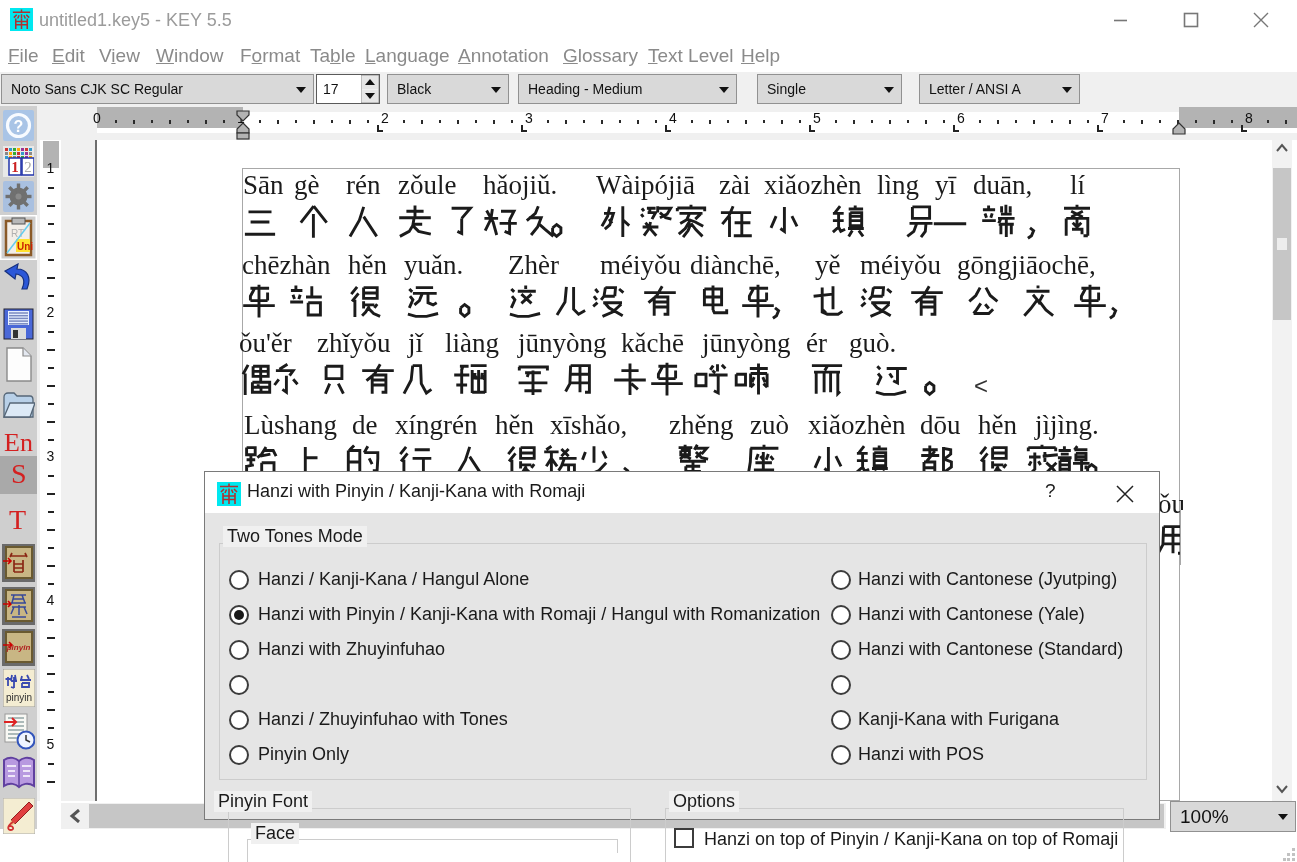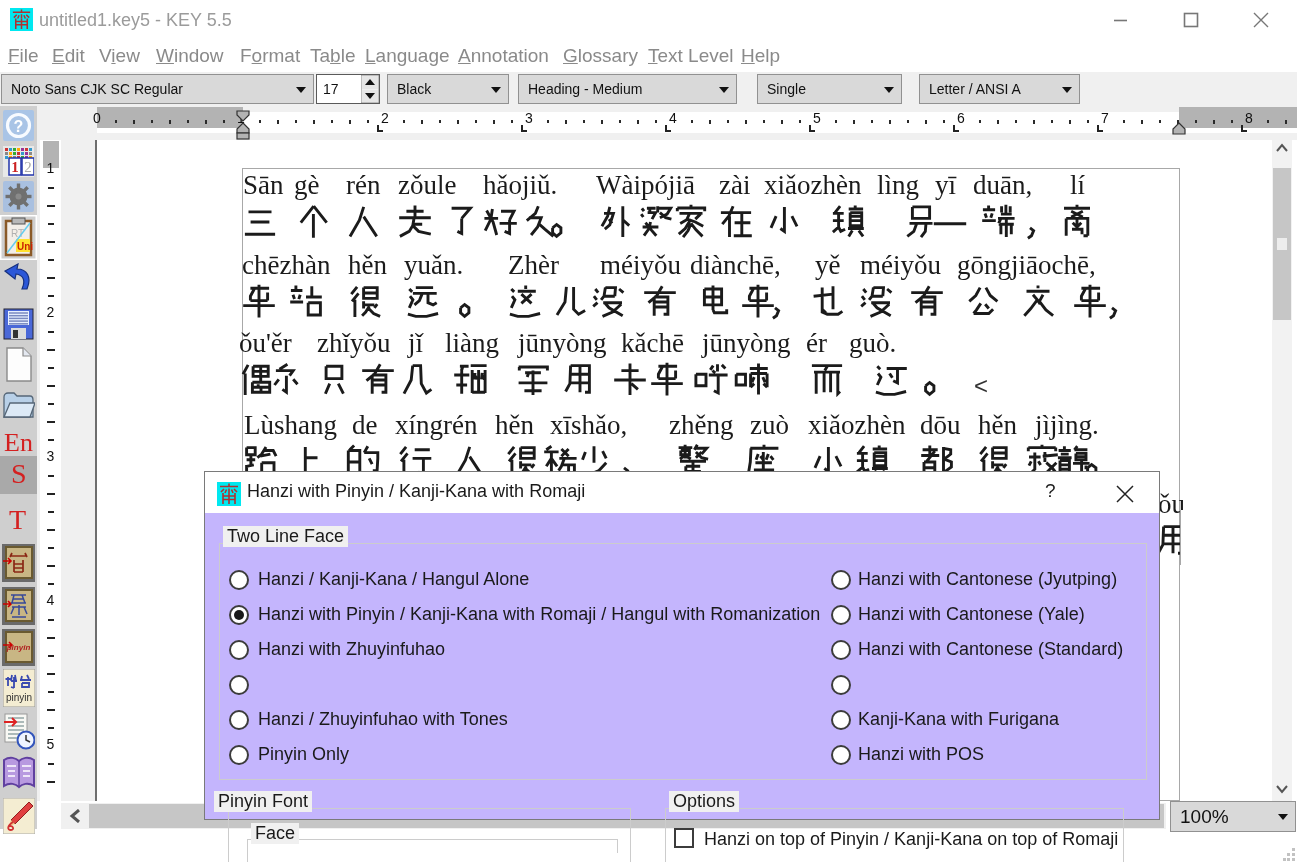--- a/index.html
+++ b/index.html
@@ -38,21 +38,21 @@
 .pw{position:absolute;font-family:"Liberation Serif",serif;font-size:27px;color:#1b1b1b;white-space:pre}
 #cursor{position:absolute;left:974px;top:372px;font-size:24px;color:#333}
 
 #vsb{position:absolute;left:1272px;top:140px;width:20px;height:661px;background:#f2f2f2}
 #vthumb{position:absolute;left:1px;top:28px;width:18px;height:152px;background:#c6c6c6}
 #vgrip{position:absolute;left:4px;top:70px;width:10px;height:12px;background:#ededed}
 #hsb{position:absolute;left:61px;top:803px;width:1105px;height:26px;background:#f0f0f0}
 #hthumb{position:absolute;left:28px;top:1px;width:1075px;height:24px;background:#c6c6c6}
 #zoombox{position:absolute;left:1170px;top:801px;width:126px;height:31px;background:#d9d9d9;border:1px solid #919191;font-size:19px;color:#111;line-height:29px;padding-left:9px}
 
-#dlg{position:absolute;left:204px;top:471px;width:956px;height:349px;background:#c4b5fd;border:1px solid #7a7a7a}
+#dlg{position:absolute;left:204px;top:471px;width:956px;height:349px;background:#e5e5e5;border:1px solid #7a7a7a}
 #dtitle{position:absolute;left:0;top:0;width:954px;height:41px;background:#fff}
 #dticon{position:absolute;left:12px;top:10px;width:24px;height:24px}
 #dttext{position:absolute;left:42px;top:9px;font-size:18px;color:#1a1a1a}
 .group{position:absolute;border:1px solid #cccccc}
 .glabel{position:absolute;font-size:18px;color:#1a1a1a;background:#f0f0f0;padding:0 4px}
 .radio{position:absolute;width:20px;height:20px;border:2px solid #3c3c3c;border-radius:50%;background:#fff}
 .radio.sel::after{content:"";position:absolute;left:3px;top:3px;width:10px;height:10px;border-radius:50%;background:#191919}
 .rlab{position:absolute;font-size:18px;color:#1a1a1a;white-space:nowrap}
 #chk{position:absolute;left:469px;top:356px;width:20px;height:20px;border:2px solid #3c3c3c;background:#fff}
 </style></head><body>
@@ -538,21 +538,21 @@
 <path d="M6 11 V22 M18 11 V22 M6 14 H18 M6 17.5 H18 M12 11 V22"></path>
 </g>
         </svg>
       <div id="dttext">Hanzi with Pinyin / Kanji-Kana with Romaji</div>
       <div style="position:absolute;left:840px;top:8px;font-size:19px;color:#222">?</div>
       <svg style="position:absolute;left:910px;top:12px" width="20" height="20" viewBox="0 0 20 20">
           <path d="M2 2 L18 18 M18 2 L2 18" stroke="#222" stroke-width="1.5" fill="none"></path>
         </svg>
     </div>
     <div class="group" style="left:14px;top:71px;width:928px;height:237px"></div>
-    <div class="glabel" style="left:18px;top:54px">Two Line Face</div>
+    <div class="glabel" style="left:18px;top:54px">Two Tones Mode</div>
     <div class="radio" style="left:24px;top:98px"></div>
       <div class="rlab" style="left:53px;top:97px">Hanzi / Kanji-Kana / Hangul Alone</div>
       <div class="radio" style="left:626px;top:98px"></div>
       <div class="rlab" style="left:653px;top:97px">Hanzi with Cantonese (Jyutping)</div>
       <div class="radio sel" style="left:24px;top:133px"></div>
       <div class="rlab" style="left:53px;top:132px">Hanzi with Pinyin / Kanji-Kana with Romaji / Hangul with Romanization</div>
       <div class="radio" style="left:626px;top:133px"></div>
       <div class="rlab" style="left:653px;top:132px">Hanzi with Cantonese (Yale)</div>
       <div class="radio" style="left:24px;top:168px"></div>
       <div class="rlab" style="left:53px;top:167px">Hanzi with Zhuyinfuhao</div>

